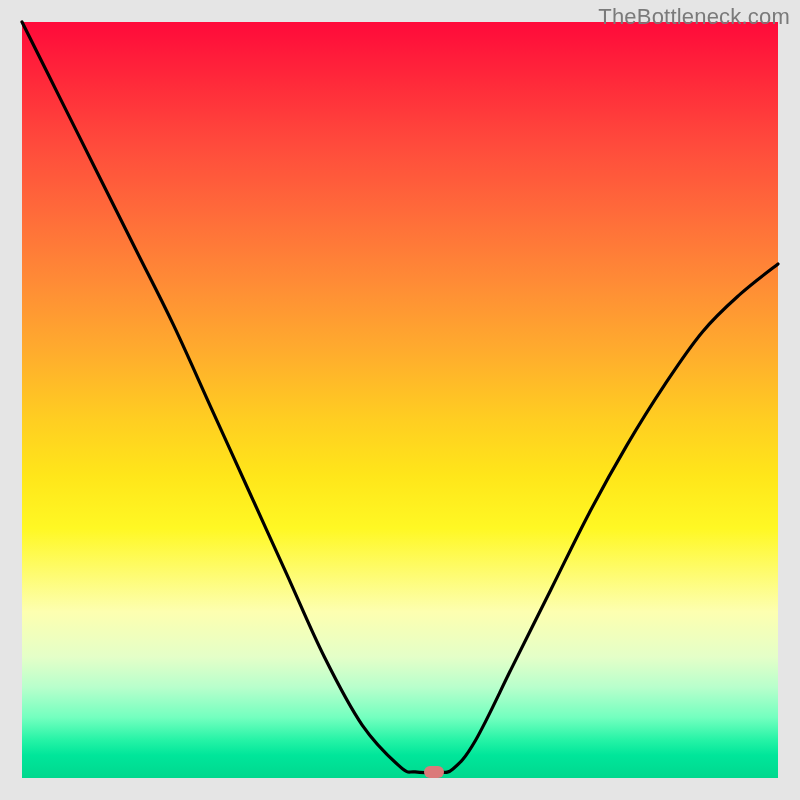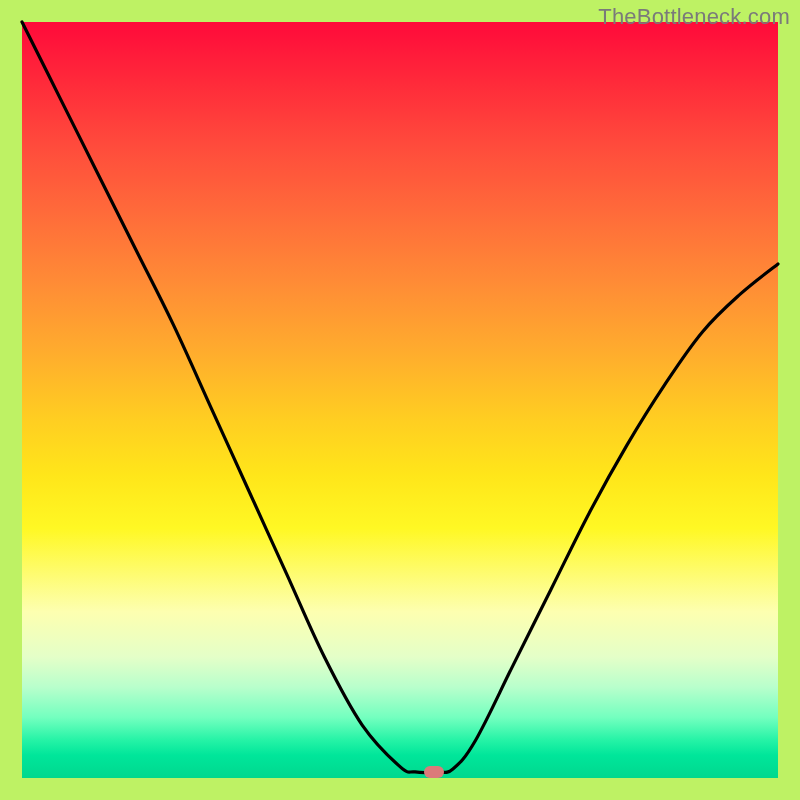--- a/index.html
+++ b/index.html
@@ -8,21 +8,21 @@
     width: 800px;
     height: 800px;
     background: #000;
     overflow: hidden;
     font-family: Arial, Helvetica, sans-serif;
   }
   .frame {
     position: relative;
     width: 800px;
     height: 800px;
-    background: #bef264;
+    background: #e5e5e5;
   }
   .plot {
     position: absolute;
     left: 22px;
     top: 22px;
     width: 756px;
     height: 756px;
     
     background: linear-gradient(to bottom,
       #ff0a3a 0%,

